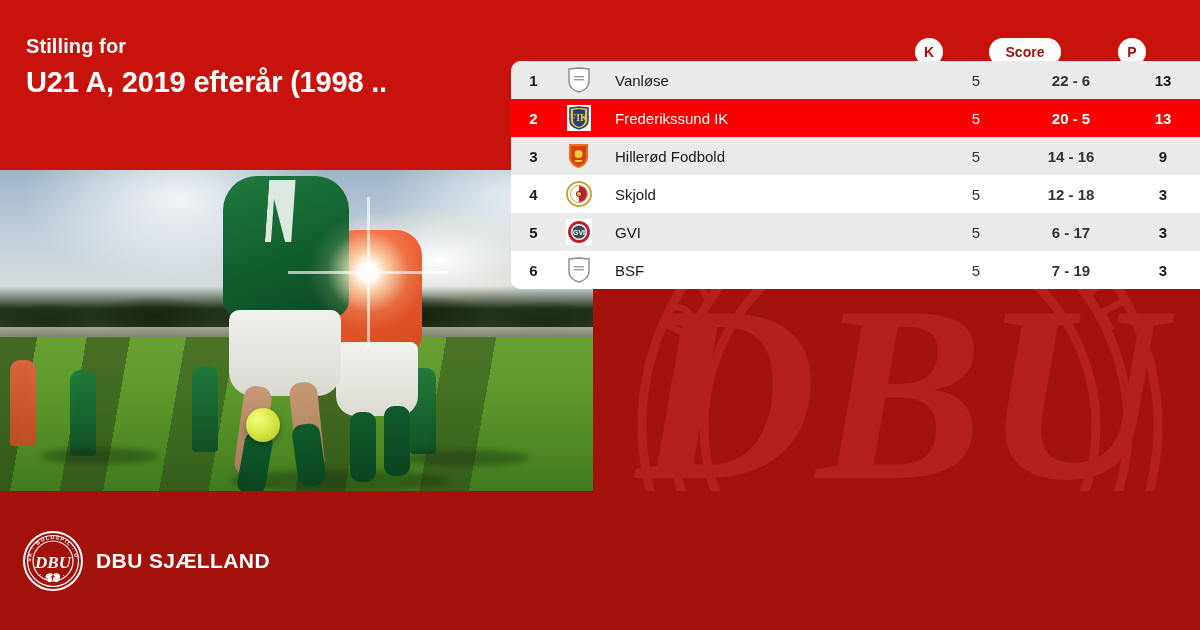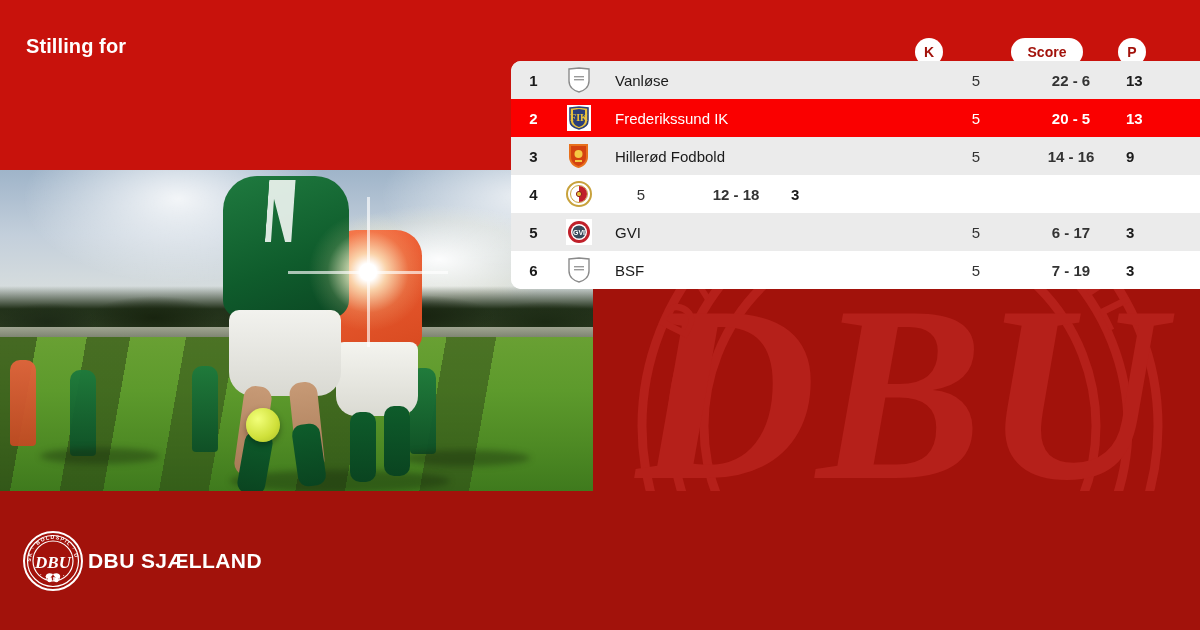--- a/index.html
+++ b/index.html
@@ -245,21 +245,21 @@
     height: 28px;
     background: #ffffff;
     border-radius: 14px;
     color: #a2120b;
     font-size: 14px;
     font-weight: bold;
     line-height: 28px;
     text-align: center;
   }
   .pill.k     { left: 404px; width: 28px; }
-  .pill.score { left: 500px; width: 72px; }
+  .pill.score { left: 478px; width: 72px; }
   .pill.p     { left: 607px; width: 28px; }
 
   .row {
     position: relative;
     display: flex;
     align-items: center;
     height: 38px;
     background: #ffffff;
   }
   .row.alt { background: #ebebeb; }
@@ -296,21 +296,21 @@
   }
   .c-score {
     width: 110px;
     text-align: center;
     font-size: 15px;
     color: #333333;
     font-weight: bold;
   }
   .c-p {
     width: 74px;
-    text-align: left;
+    text-align: center;
     font-size: 15px;
     font-weight: bold;
     color: #1a1a1a;
   }
   .row.hl .c-pos,
   .row.hl .c-team,
   .row.hl .c-k,
   .row.hl .c-score,
   .row.hl .c-p { color: #ffffff; }
 
@@ -324,21 +324,21 @@
     background: #a2120b;
     display: flex;
     align-items: center;
   }
   .footer-logo {
     margin-left: 22px;
     width: 62px;
     height: 62px;
   }
   .footer-name {
-    margin-left: 4px;
+    margin-left: 12px;
     color: #ffffff;
     font-size: 21px;
     font-weight: bold;
     letter-spacing: .4px;
   }
 </style>
 </head>
 <body>
 
 <div class="poster">
@@ -366,20 +366,21 @@
         <path d="M0,0 C 22,-10 40,-2 44,10 C 48,22 36,30 24,26 C 14,23 6,14 0,0 Z"></path>
         <circle cx="-20" cy="36" r="15"></circle>
         <circle cx="20" cy="36" r="15"></circle>
       </g>
     </svg>
   </div>
 
   <div class="top-band"></div>
   <div class="header-text">
     <p class="kicker">Stilling for</p>
+    <p class="headline">U21 A, 2019 efterår (1998 ..</p>
   </div>
 
   <div class="photo">
     <div class="sky"></div>
     <div class="treeline"></div>
     <div class="fence"></div>
     <div class="grass"></div>
 
     <div class="bg-player" style="left:10px;top:190px;background:linear-gradient(#e2643c,#c14a22);"></div>
     <div class="bg-player" style="left:70px;top:200px;"></div>
@@ -469,20 +470,21 @@
     <div class="row">
       <div class="c-pos">4</div>
       <div class="c-logo">
         <svg width="26" height="26" viewBox="0 0 26 26" aria-hidden="true">
           <circle cx="13" cy="13" r="12" fill="#ffffff" stroke="#c8a23c" stroke-width="2"></circle>
           <circle cx="13" cy="13" r="8.5" fill="#ffffff" stroke="#c8a23c" stroke-width="1"></circle>
           <path d="M13 5 A8 8 0 0 1 13 21 Z" fill="#c0202a"></path>
           <circle cx="13" cy="13" r="2.6" fill="#e8c23c" stroke="#8a1a20" stroke-width="1"></circle>
         </svg>
       </div>
+      <div class="c-team">Skjold</div>
       <div class="c-k">5</div>
       <div class="c-score">12 - 18</div>
       <div class="c-p">3</div>
     </div>
 
     <div class="row alt">
       <div class="c-pos">5</div>
       <div class="c-logo">
         <svg width="26" height="26" viewBox="0 0 26 26" aria-hidden="true">
           <rect x="0" y="0" width="26" height="26" fill="#ffffff"></rect>

